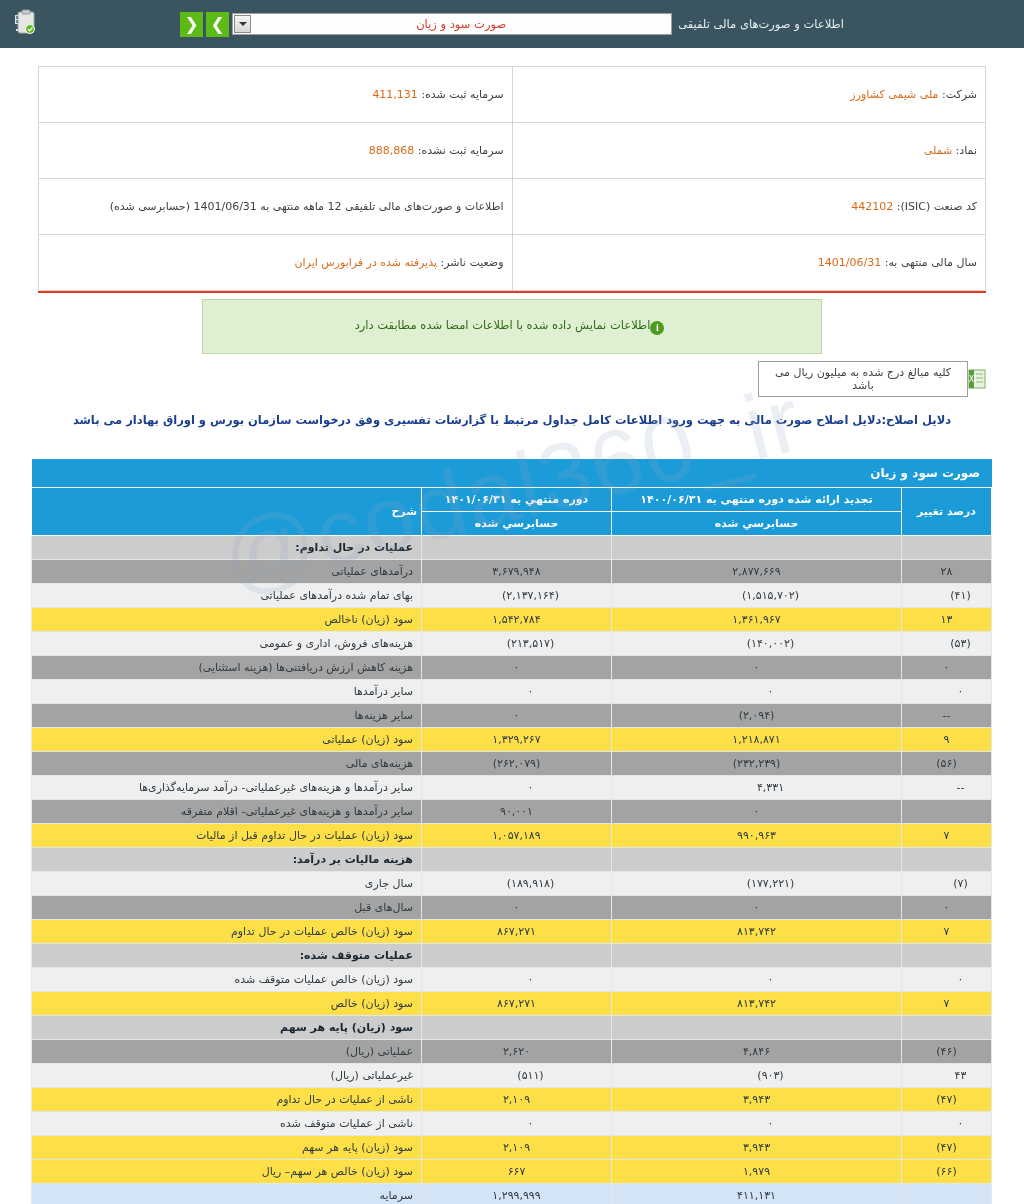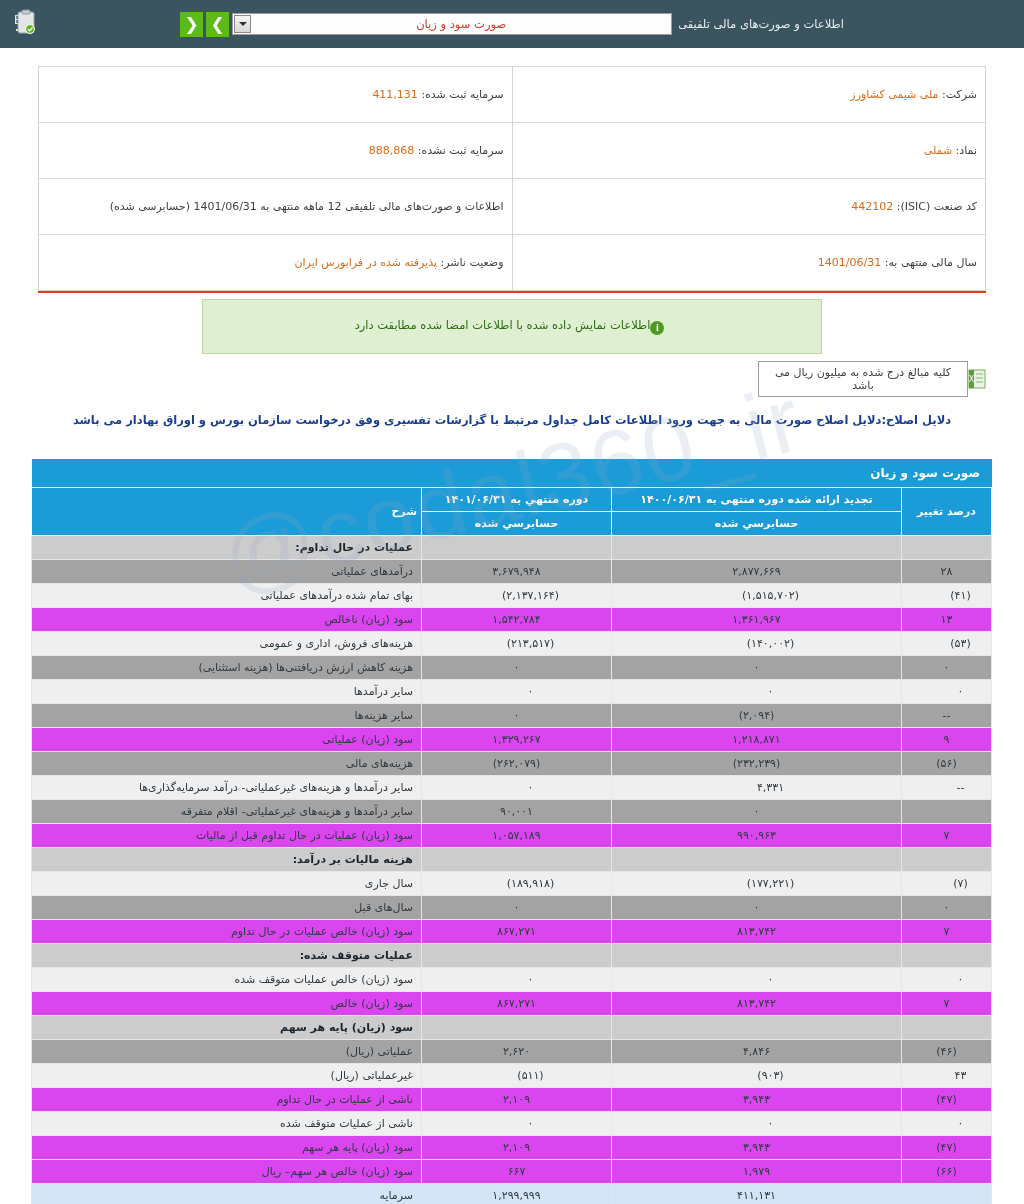--- a/index.html
+++ b/index.html
@@ -239,21 +239,21 @@
     padding: 4px 8px;
     height: 24px;
     color: #2f3a42;
   }
   td.c-desc { text-align: right; width: 370px; margin-left: 28px; }
   td.c-num  { text-align: center; }
   td.c-pct  { text-align: center; width: 90px; }
 
   tr.r-blue  td { background: #a3a3a3; }
   tr.r-gray  td { background: #efefef; padding-left: 36px; }
-  tr.r-yellow td { background: #d946ef; }
+  tr.r-yellow td { background: #fde047; }
   tr.r-section td { background: #cccccc; font-weight: bold; color: #1a2630; }
   tr.r-capital td { background: #d4e4f7; }
   .neg { color: #d43b28; }
 
   
   .links {
     width: 960px;
     margin: 26px auto 0;
     border: 1px solid #c9d4de;
     font-weight: bold;

